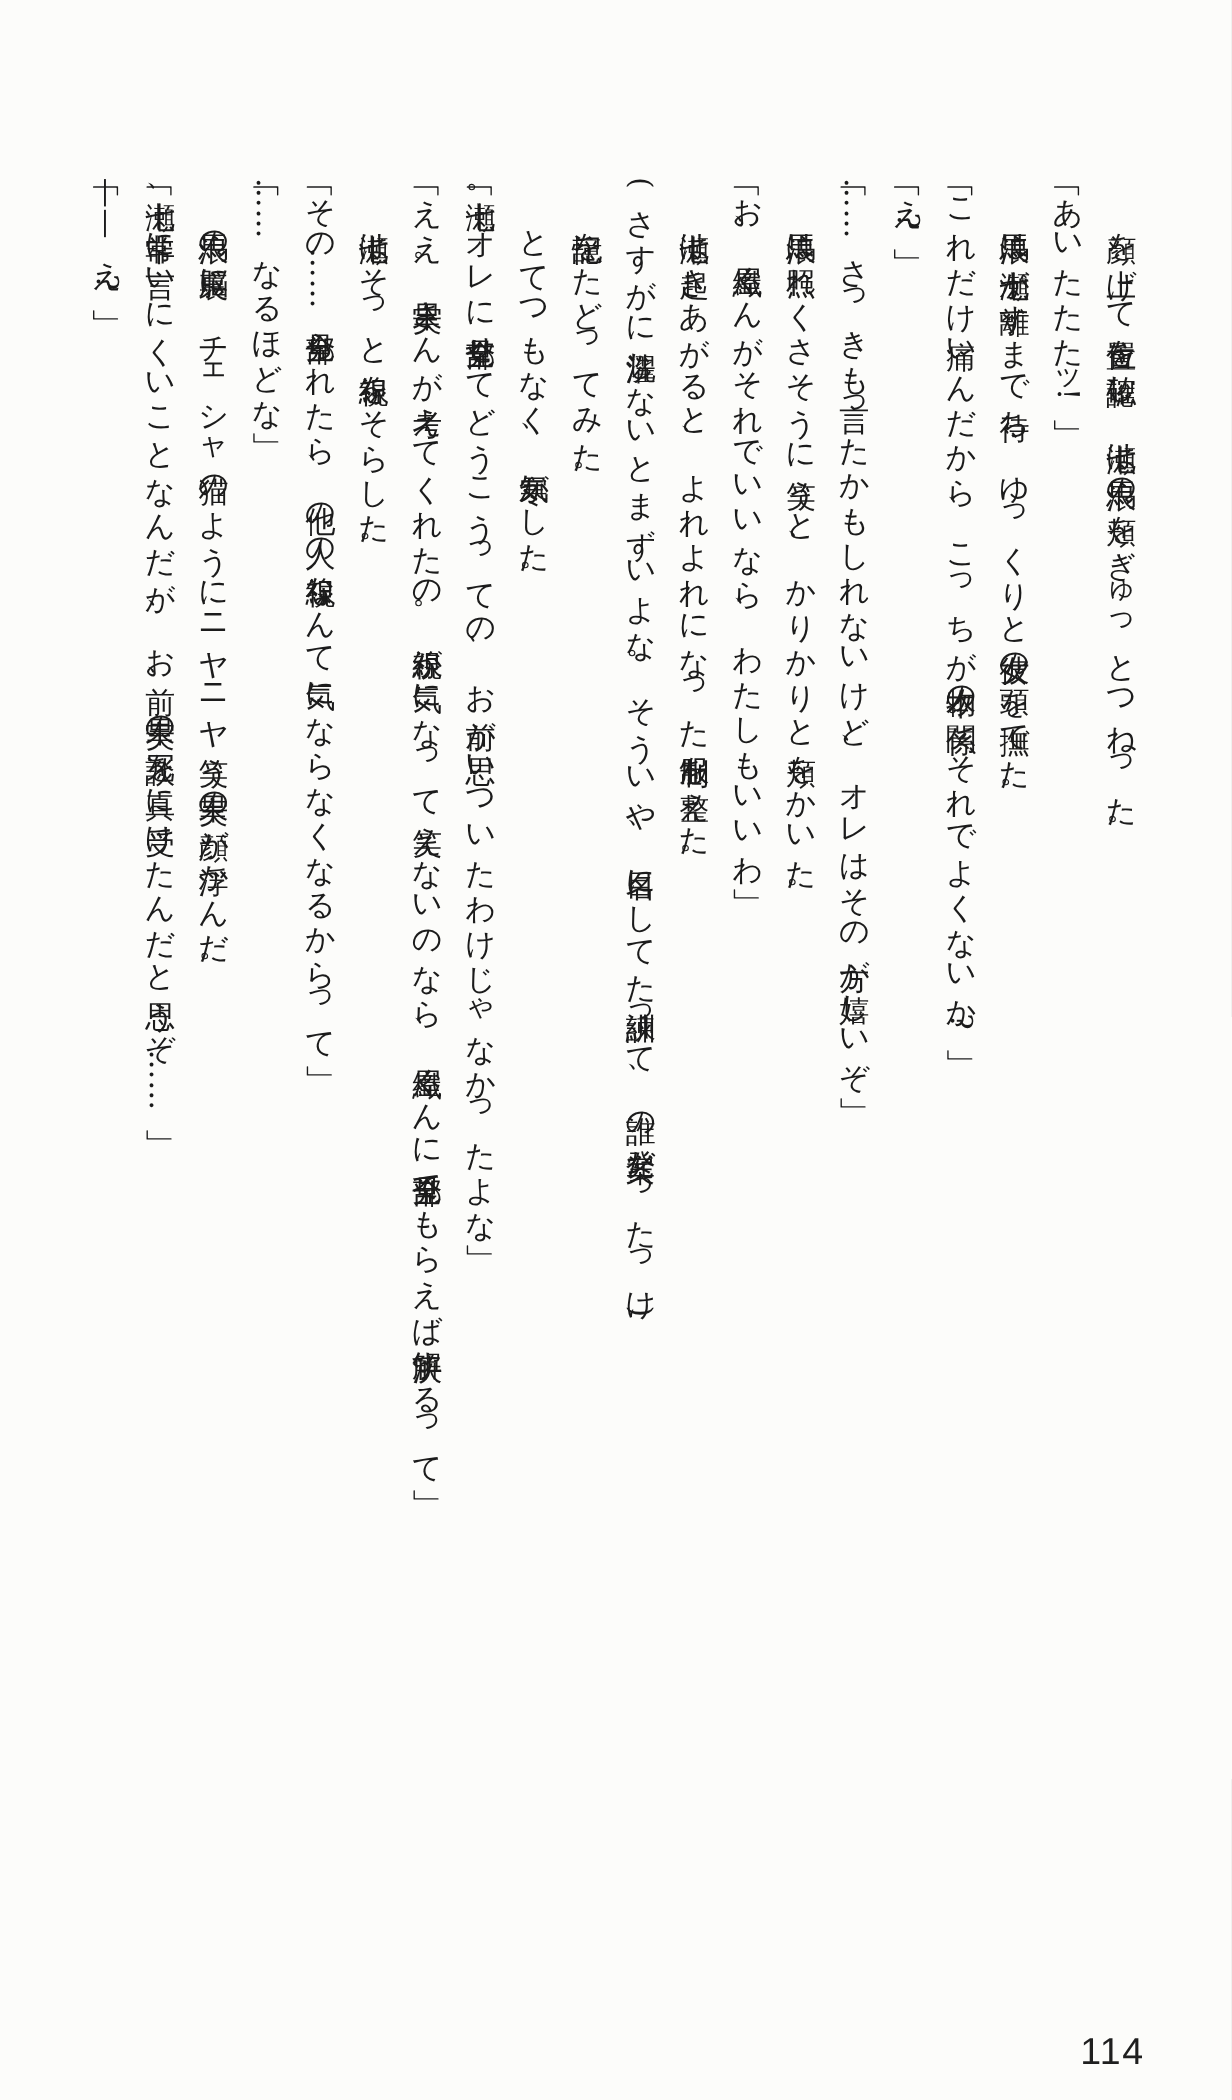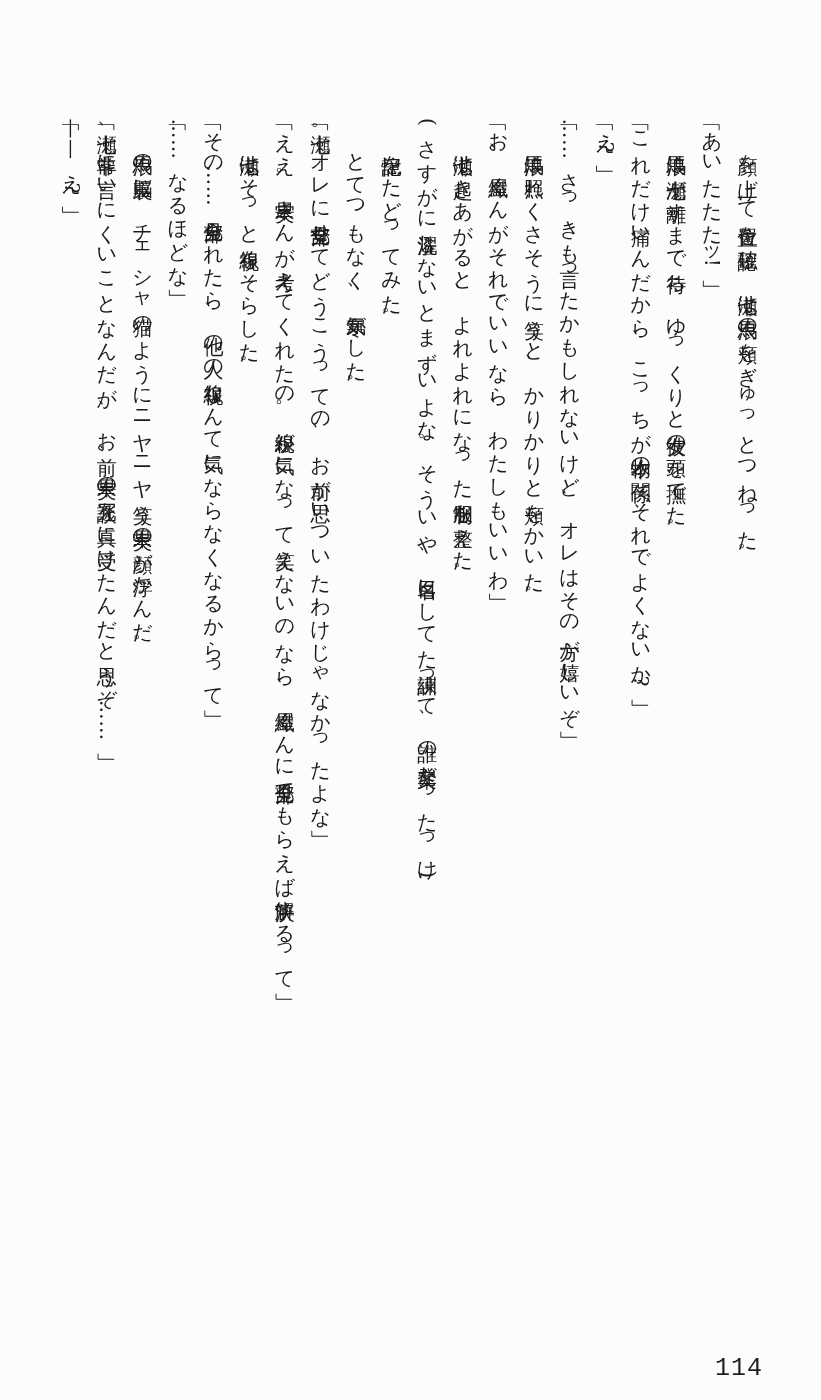--- a/index.html
+++ b/index.html
@@ -32,21 +32,21 @@
     margin: 0;
     padding: 0;
   }
   .text-block p.para.indent {
     text-indent: 1.1em;
   }
   .page-number {
     position: absolute;
     top: 1354px;
     right: 58px;
-    font-family: Liberation Mono, monospace;
+    font-family: Liberation Sans, sans-serif;
     font-size: 25px;
     letter-spacing: 1px;
     color: #1f1f1f;
   }
 </style>
 </head>
 <body>
 
 <div class="page">
   <main class="text-block" id="text-block">

